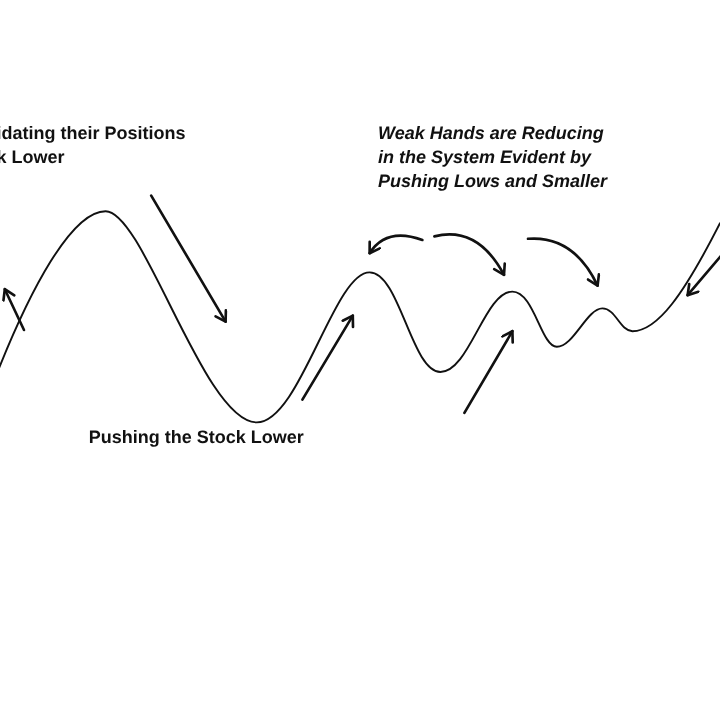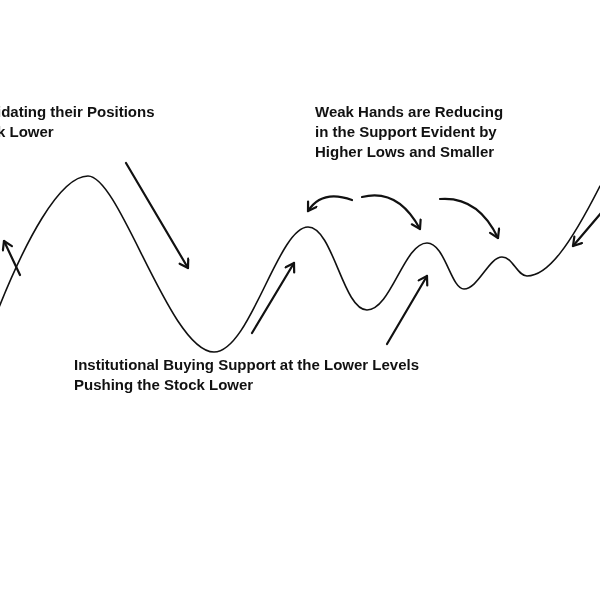--- a/index.html
+++ b/index.html
@@ -22,21 +22,21 @@
   }
   .note {
     position: absolute;
     font-size: 15px;
     font-weight: 700;
     line-height: 20px;
     color: #111111;
     white-space: nowrap;
   }
   .note-liquidating { left: -3px; top: 102px; }
-  .note-weakhands   { left: 315px; top: 102px; }
+  .note-weakhands   { left: 315px; top: 102px; font-style: italic; }
   .note-institutional { left: 74px; top: 355px; }
 </style>
 </head>
 <body>
 
 <div class="stage">
 
   <svg width="600" height="600" viewBox="0 0 600 600">
     <defs>
       <marker id="ah" markerWidth="16" markerHeight="16" refX="10" refY="6" orient="auto" markerUnits="userSpaceOnUse">
@@ -72,22 +72,21 @@
     <path d="M 601 213 L 573 246" fill="none" stroke="#111111" stroke-width="2.2" stroke-linecap="round" marker-end="url(#ah)"></path>
   </svg>
 
   <div class="note note-liquidating">
     <div>idating their Positions</div>
     <div>k Lower</div>
   </div>
 
   <div class="note note-weakhands">
     <div>Weak Hands are Reducing</div>
-    <div>in the Support Evident by</div>
-    <div>Higher Lows and Smaller</div>
+    <div>in the System Evident by</div>
+    <div>Pushing Lows and Smaller</div>
   </div>
 
   <div class="note note-institutional">
-    <div>Institutional Buying Support at the Lower Levels</div>
     <div>Pushing the Stock Lower</div>
   </div>
 
 </div>
 
 </body></html>

